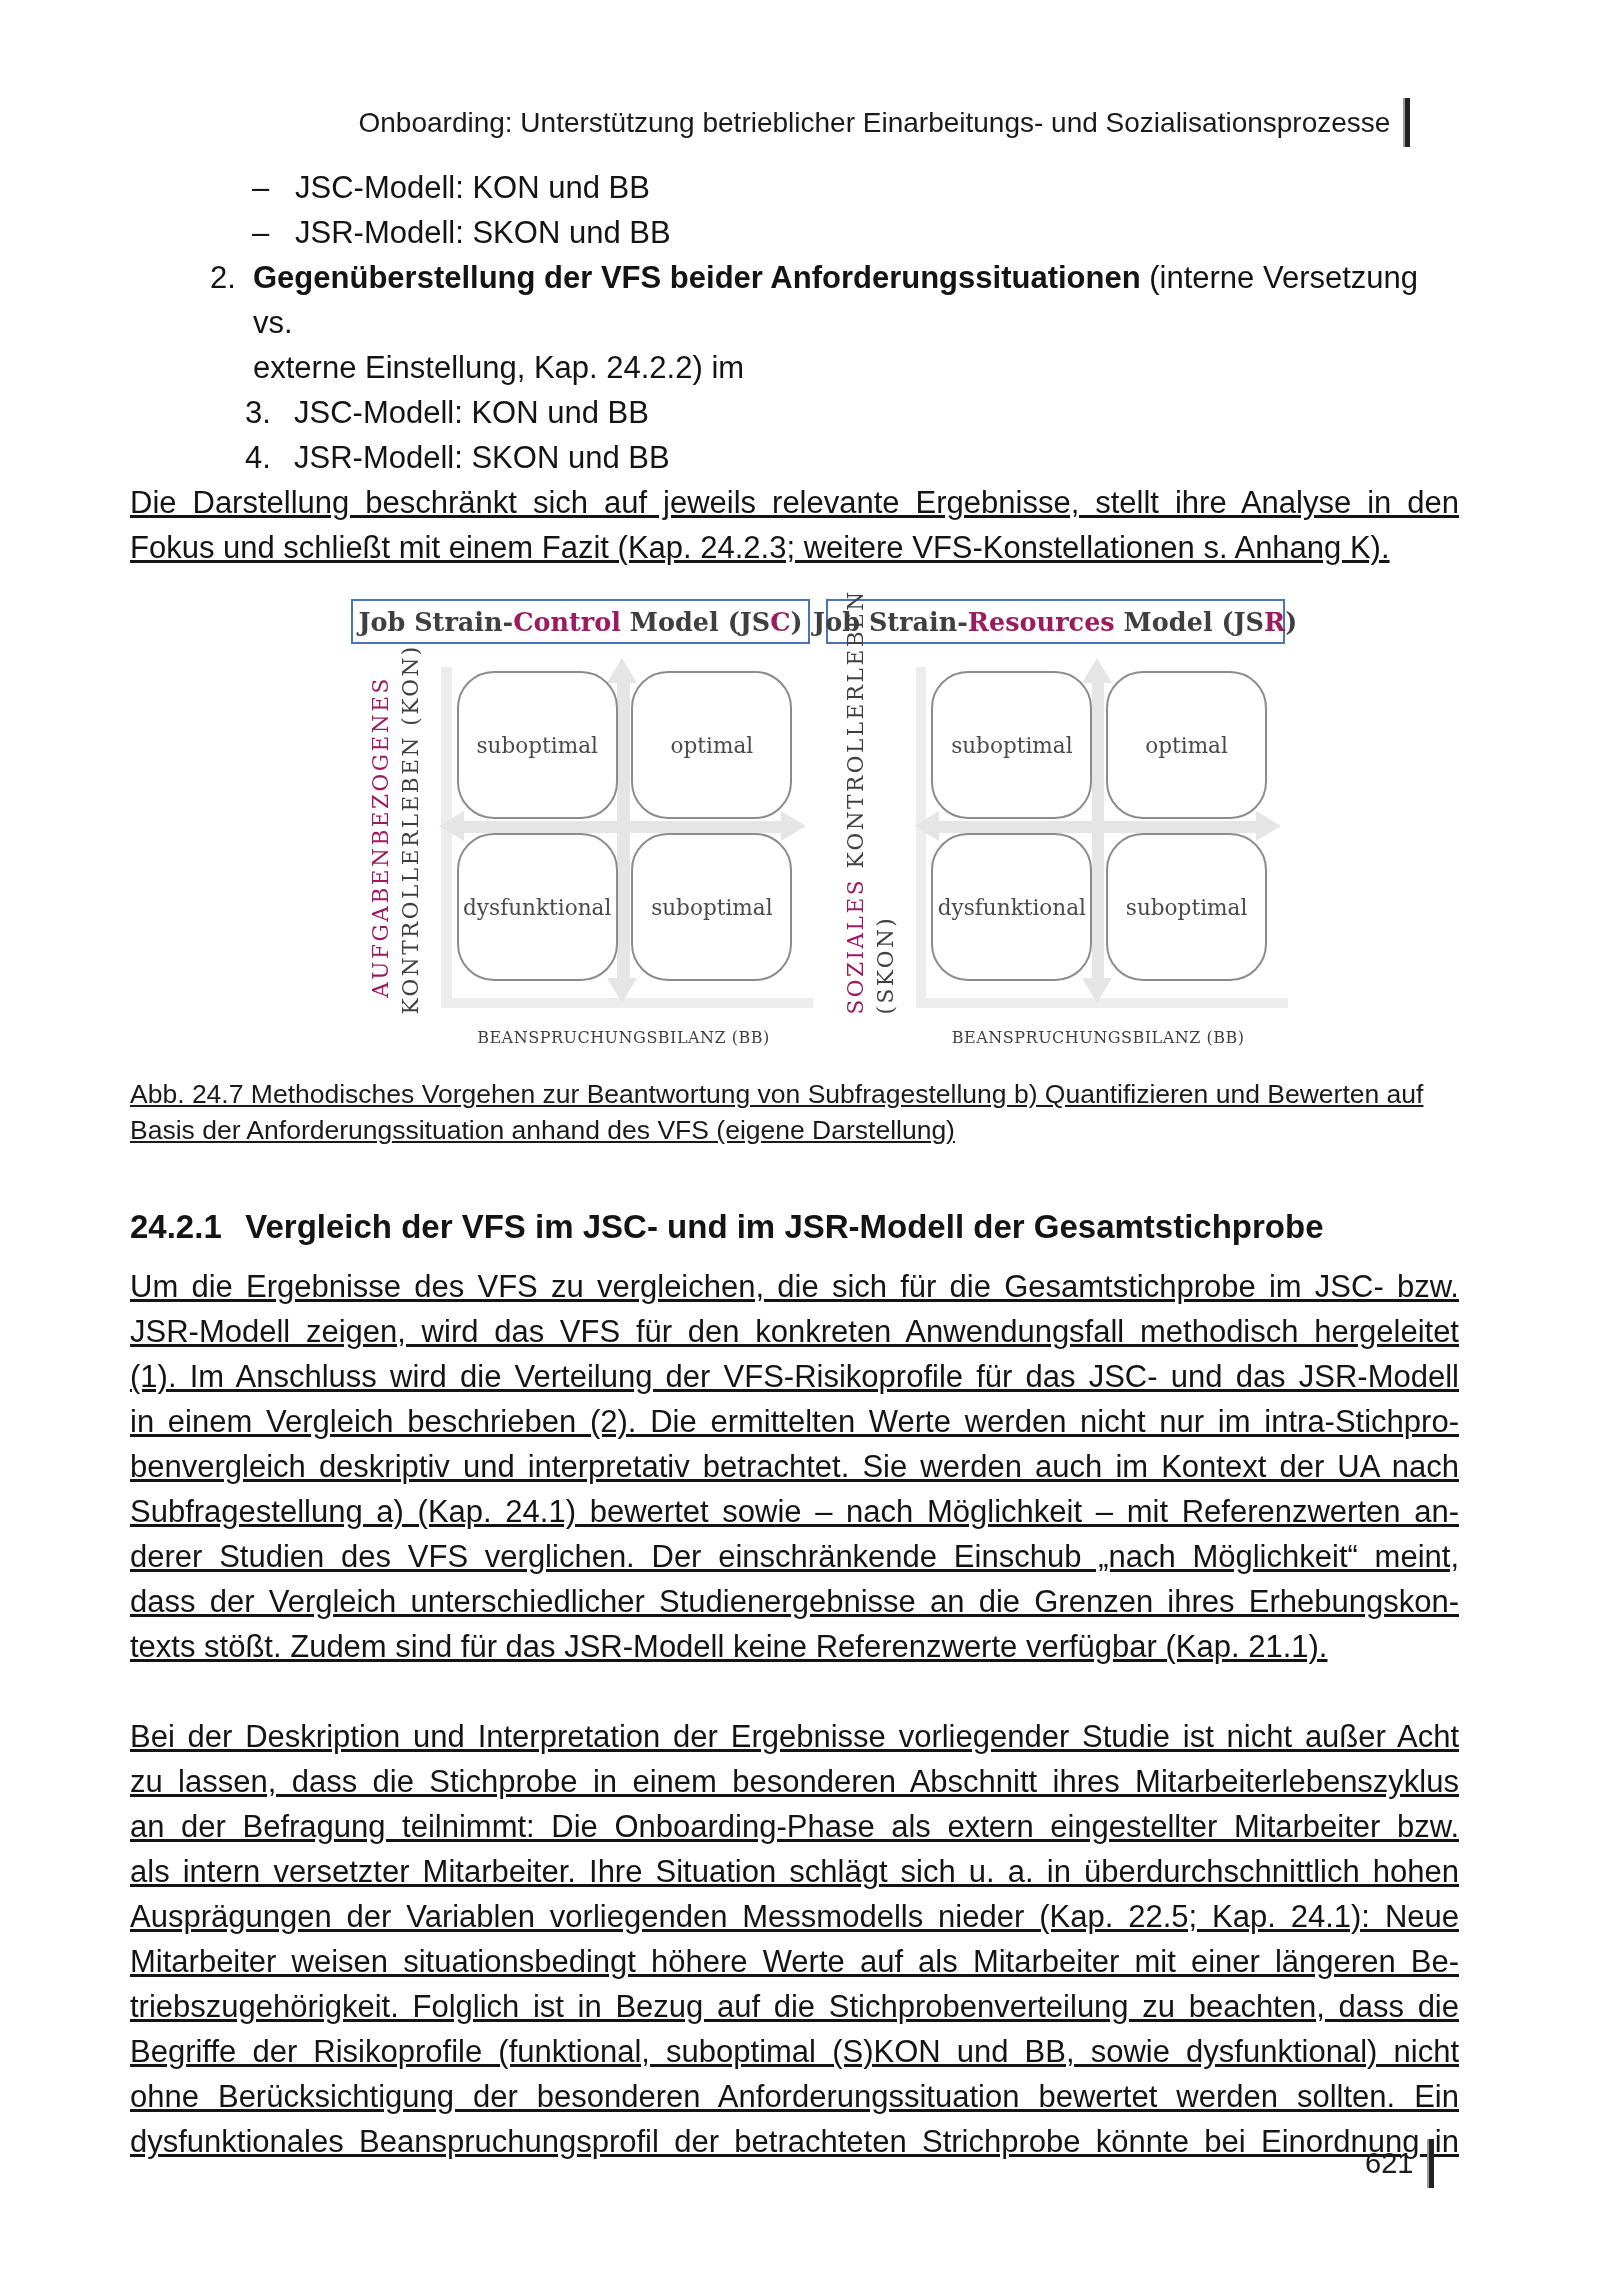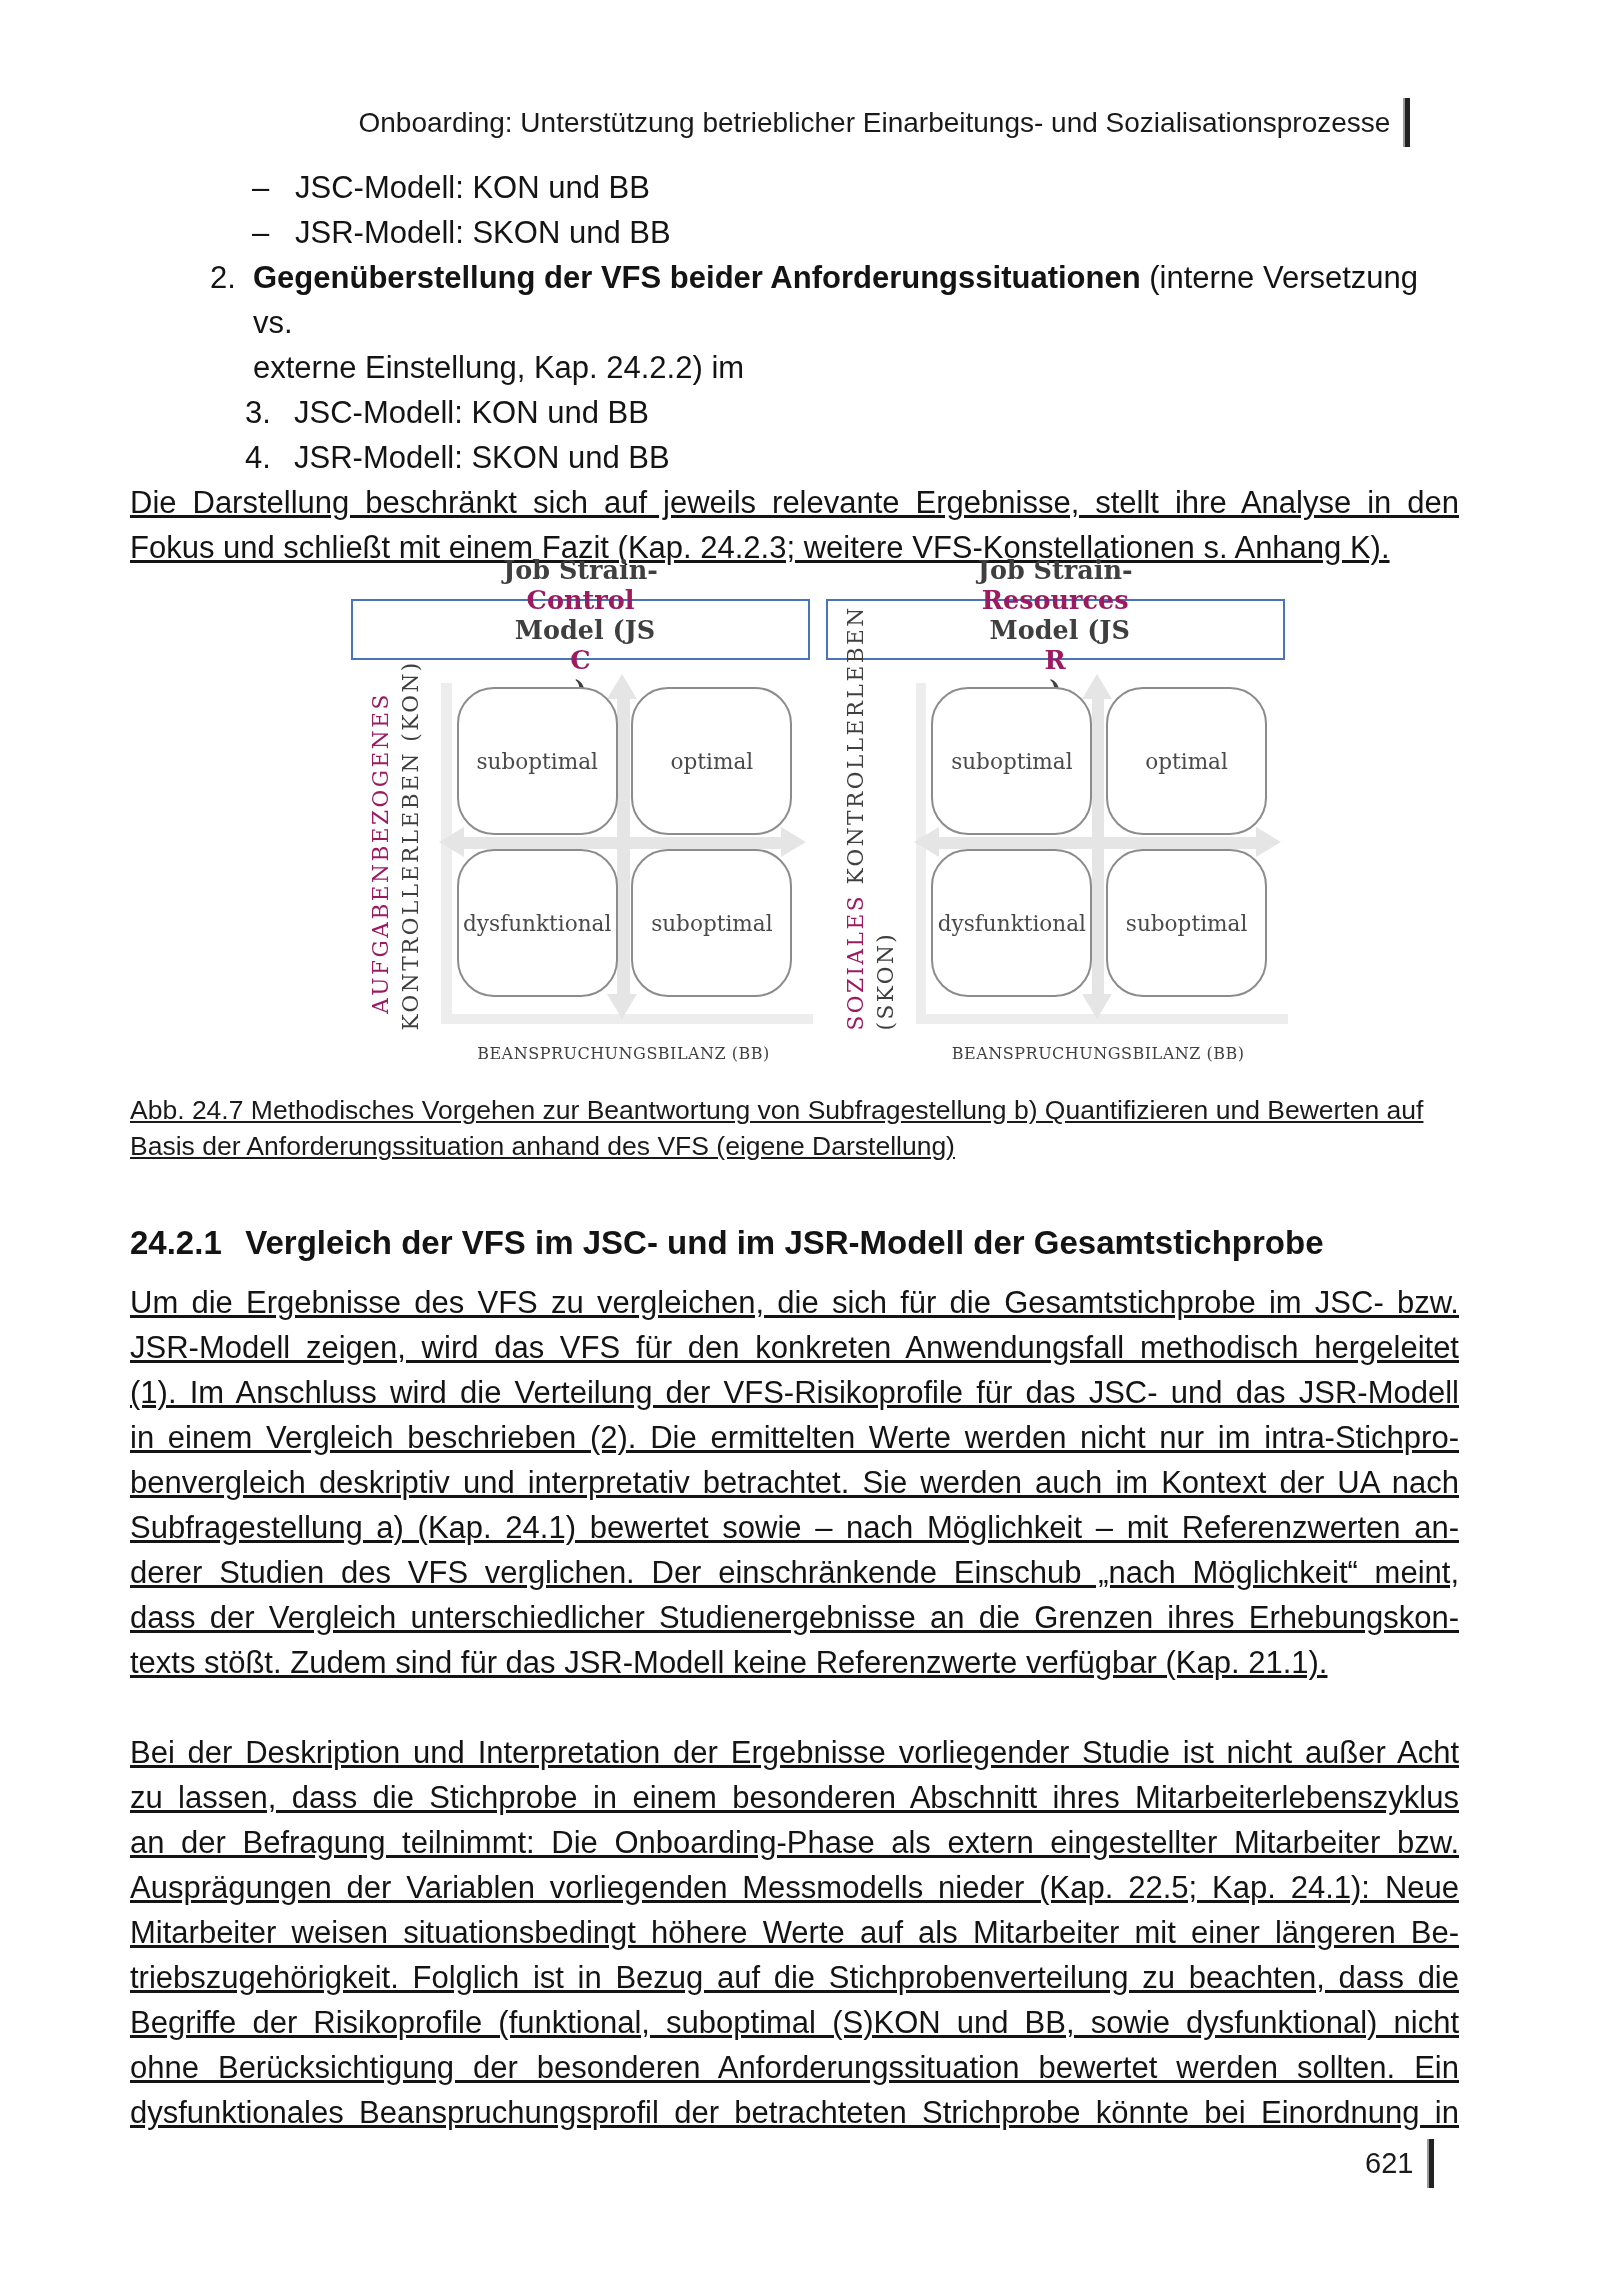--- a/index.html
+++ b/index.html
@@ -29,24 +29,24 @@
   
   .tlines { font-size:31px; line-height:45px; }
   .tlines .tline { text-align:justify; text-align-last:justify;text-decoration:underline; }
   .tlines .tline:last-child { text-align-last:left; }
   .tlines.justify-last .tline:last-child { text-align-last:justify; }
   .tlines.no-justify .tline, .tlines.no-justify .tline:last-child { text-align:left; text-align-last:left; }
   
   .figure { margin:29px 0 0 221px; display:flex; gap:15.7px; }
   .model { width:459px; }
   .title-box {
-    height:61px; border:2.9px solid #4a74ba;
+    height:45px; border:2.9px solid #4a74ba;
     display:flex; align-items:center; justify-content:center;
     font-family:"DejaVu Serif", serif; font-weight:bold; font-size:25.5px;
-    color:#3f3f3f; white-space:pre;flex-direction:column;
+    color:#3f3f3f; white-space:pre;
   }
   .t-accent { color:#9c1a60; }
   .model-body { display:flex; margin-top:15.7px; }
   .ylabel { position:relative; width:90px; height:355px; flex:none; }
   .ylabel-inner {
     position:absolute; width:355px; height:90px; left:50%; top:50%;
     transform:translate(-50%,-50%) rotate(-90deg);
     display:flex; flex-direction:column; justify-content:center;
     text-align:center; font-family:"DejaVu Serif", serif; font-size:21.6px;
     letter-spacing:2.5px; line-height:30px; color:#3f3f3f; white-space:pre;
@@ -219,20 +219,21 @@
         <div class="tline">benvergleich deskriptiv und interpretativ betrachtet. Sie werden auch im Kontext der UA nach</div>
         <div class="tline">Subfragestellung a) (Kap. 24.1) bewertet sowie – nach Möglichkeit – mit Referenzwerten an-</div>
         <div class="tline">derer Studien des VFS verglichen. Der einschränkende Einschub „nach Möglichkeit“ meint,</div>
         <div class="tline">dass der Vergleich unterschiedlicher Studienergebnisse an die Grenzen ihres Erhebungskon-</div>
         <div class="tline">texts stößt. Zudem sind für das JSR-Modell keine Referenzwerte verfügbar (Kap. 21.1).</div>
       </div>
     <div class="tlines para-2 justify-last">
         <div class="tline">Bei der Deskription und Interpretation der Ergebnisse vorliegender Studie ist nicht außer Acht</div>
         <div class="tline">zu lassen, dass die Stichprobe in einem besonderen Abschnitt ihres Mitarbeiterlebenszyklus</div>
         <div class="tline">an der Befragung teilnimmt: Die Onboarding-Phase als extern eingestellter Mitarbeiter bzw.</div>
+        <div class="tline">als intern versetzter Mitarbeiter. Ihre Situation schlägt sich u. a. in überdurchschnittlich hohen</div>
         <div class="tline">Ausprägungen der Variablen vorliegenden Messmodells nieder (Kap. 22.5; Kap. 24.1): Neue</div>
         <div class="tline">Mitarbeiter weisen situationsbedingt höhere Werte auf als Mitarbeiter mit einer längeren Be-</div>
         <div class="tline">triebszugehörigkeit. Folglich ist in Bezug auf die Stichprobenverteilung zu beachten, dass die</div>
         <div class="tline">Begriffe der Risikoprofile (funktional, suboptimal (S)KON und BB, sowie dysfunktional) nicht</div>
         <div class="tline">ohne Berücksichtigung der besonderen Anforderungssituation bewertet werden sollten. Ein</div>
         <div class="tline">dysfunktionales Beanspruchungsprofil der betrachteten Strichprobe könnte bei Einordnung in</div>
       </div>
 
   </div>
 

